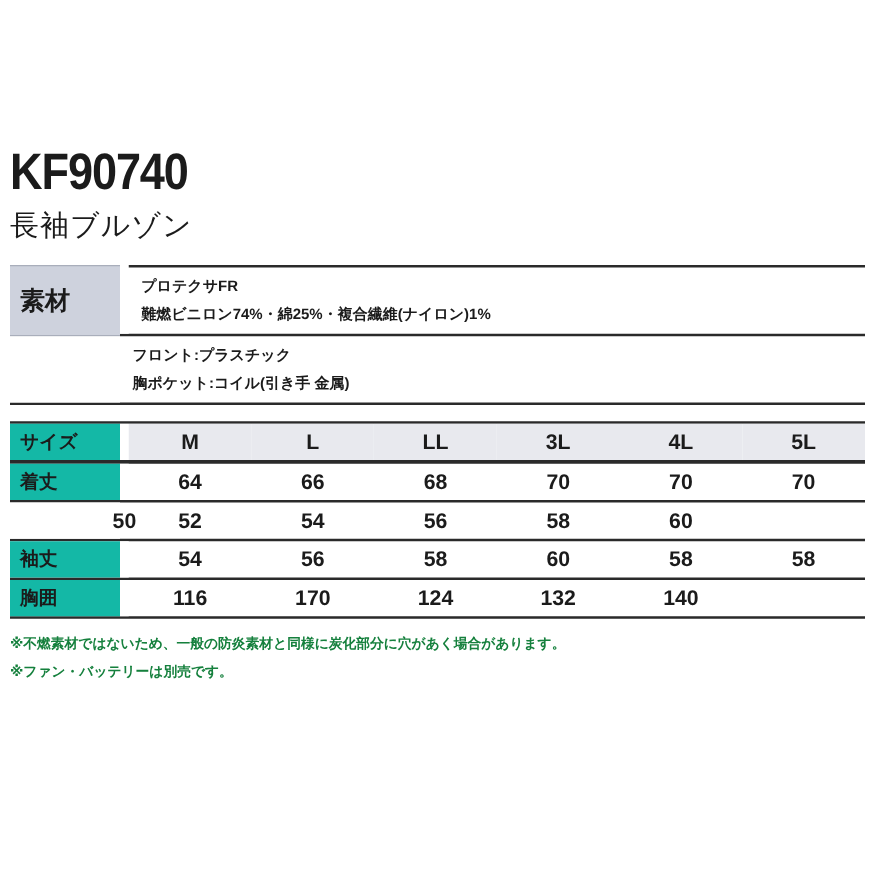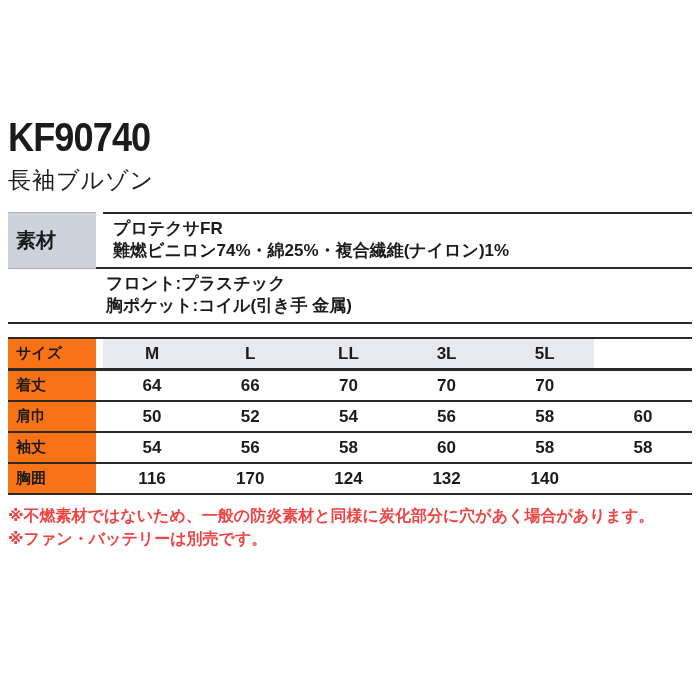--- a/index.html
+++ b/index.html
@@ -11,34 +11,34 @@
   .title{margin-top:116px;font-size:41px;font-weight:700;line-height:1.05;letter-spacing:-1px;transform:scaleX(0.88);transform-origin:0 50%;white-space:nowrap;}
   .subtitle{margin-top:6px;font-size:23px;font-weight:400;letter-spacing:1px;}
 
   
   .spec-table{margin-top:16px;width:684px;}
   .spec-row{display:grid;grid-template-columns:88px 7px 1fr;border-bottom:2px solid #2a2a2a;}
   .spec-label{background:#ced2dd;border-top:1px solid #a9aebb;border-bottom:1px solid #a9aebb;display:flex;align-items:center;padding-left:8px;font-size:20px;font-weight:700;margin-bottom:-2px;}
   .spec-row:first-child .spec-value-wrap{border-top:2px solid #2a2a2a;}
   .spec-gap{background:#fff;}
   .spec-value-wrap{padding:4px 0 5px 10px;}
-  .spec-line{font-size:17px;font-weight:700;line-height:22px;white-space:nowrap;}
+  .spec-line{font-size:12px;font-weight:700;line-height:22px;white-space:nowrap;}
 
   
   .size-table{margin-top:13px;width:684px;border-top:2px solid #2a2a2a;}
   .size-row{display:grid;grid-template-columns:88px 7px repeat(6,1fr);border-bottom:2px solid #2a2a2a;height:29px;}
   .size-row.head{border-bottom:3px solid #2a2a2a;}
-  .size-row .rlabel{background:#f97316;display:flex;align-items:center;padding-left:8px;font-size:15px;font-weight:700;}
+  .size-row .rlabel{background:#14b8a6;display:flex;align-items:center;padding-left:8px;font-size:15px;font-weight:700;}
   .size-row.head .c{background:#e8e9ee;}
   .size-row .gap{background:#fff;}
   .size-row .c{display:flex;align-items:center;justify-content:center;font-size:17px;font-weight:700;letter-spacing:0;}
 
   
   .notes{margin-top:9px;}
-  .note-line{color:#ef4444;font-size:16px;font-weight:700;line-height:23px;white-space:nowrap;}
+  .note-line{color:#15803d;font-size:11px;font-weight:700;line-height:23px;white-space:nowrap;}
 </style>
 </head>
 <body>
 
 <div class="page">
   <div class="content">
 
     <div class="title">KF90740</div>
     <div class="subtitle">長袖ブルゾン</div>
 
@@ -61,35 +61,36 @@
     </div>
 
     <div class="size-table">
       <div class="size-row head">
         <div class="rlabel">サイズ</div>
         <div class="gap"></div>
         <div class="c">M</div>
         <div class="c">L</div>
         <div class="c">LL</div>
         <div class="c">3L</div>
+        <div class="c">4L</div>
         <div class="c">5L</div>
       </div>
 
       <div class="size-row">
         <div class="rlabel">着丈</div>
         <div class="gap"></div>
         <div class="c">64</div>
         <div class="c">66</div>
+        <div class="c">68</div>
         <div class="c">70</div>
         <div class="c">70</div>
         <div class="c">70</div>
       </div>
 
       <div class="size-row">
-        <div class="rlabel">肩巾</div>
         <div class="gap"></div>
         <div class="c">50</div>
         <div class="c">52</div>
         <div class="c">54</div>
         <div class="c">56</div>
         <div class="c">58</div>
         <div class="c">60</div>
       </div>
 
       <div class="size-row">

